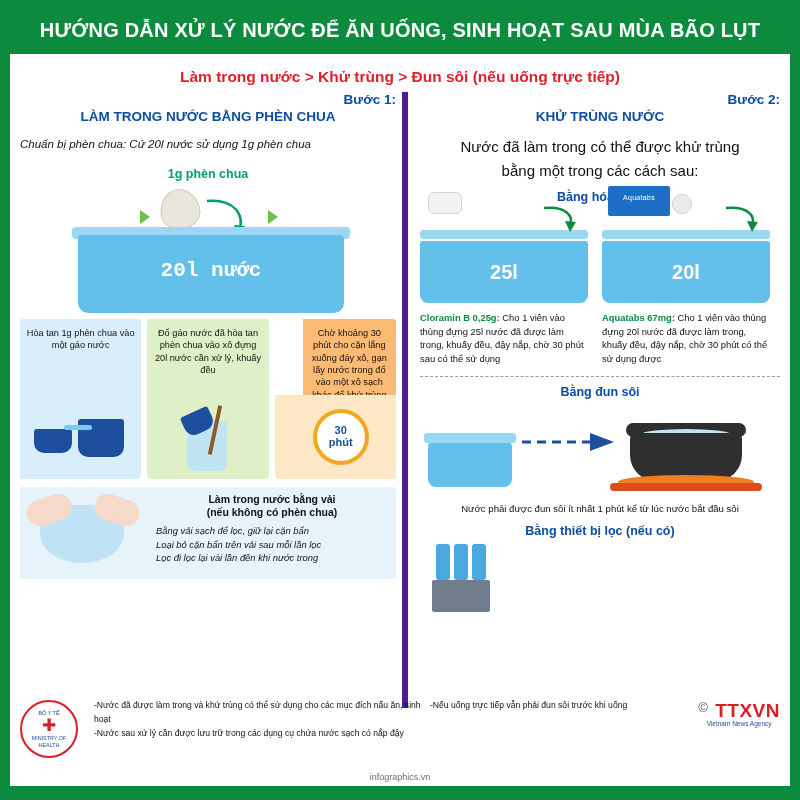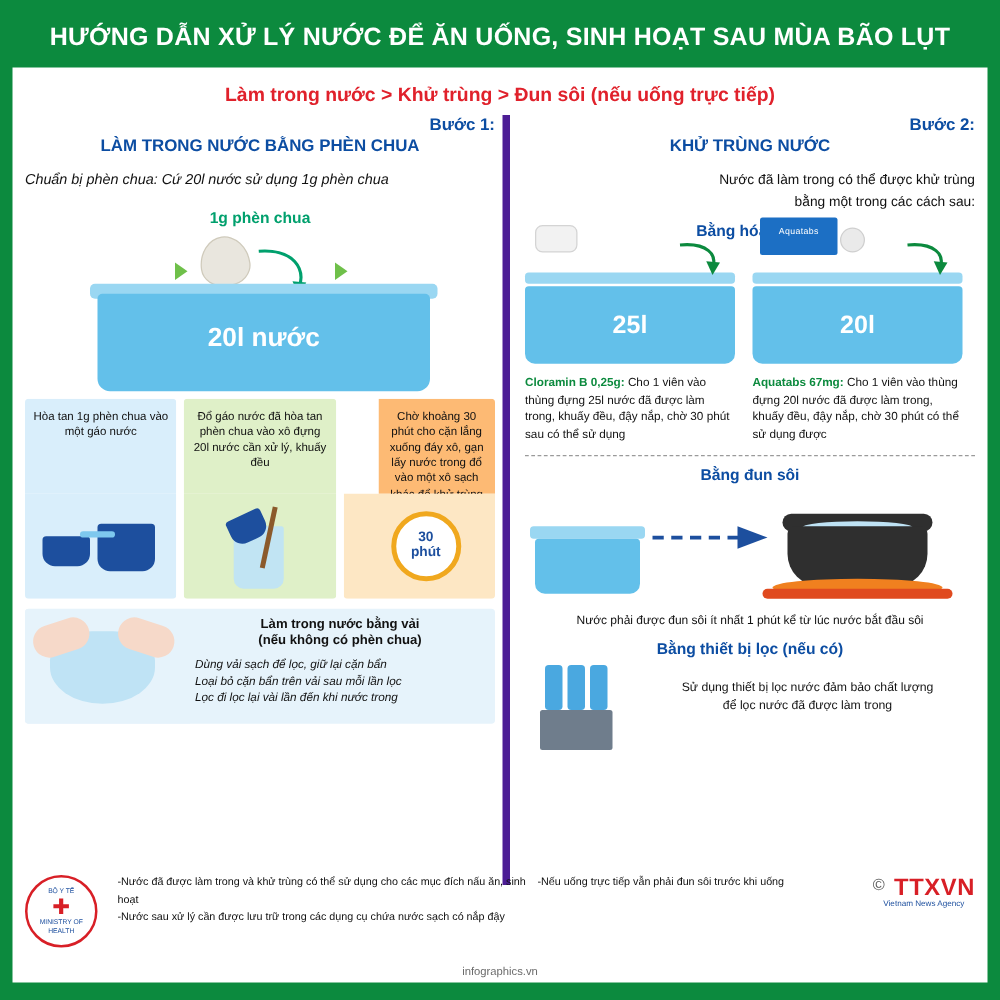--- a/index.html
+++ b/index.html
@@ -96,21 +96,21 @@
     border-radius: 4px 4px 10px 10px;
   }
   .tank-lip {
     position: absolute; left: 52px; top: 44px;
     width: 278px; height: 12px;
     background: #9ad7f2;
     border-radius: 4px;
   }
   .tank-text {
     position: absolute; left: 58px; top: 76px; width: 266px;
-    text-align: center; color: #ffffff; font-size: 21px; font-weight: bold;
+    text-align: center; color: #ffffff; font-size: 21px; font-weight: bold; font-family: Liberation Mono, monospace;
   }
 
   
   .cards { display: flex; gap: 6px; margin-top: 16px; }
   .card { width: 122px; border-radius: 3px; overflow: hidden; }
   .card .cap {
     font-size: 9.2px; line-height: 1.35; padding: 8px 6px;
     text-align: center; color: #111; height: 76px;
   }
   .card .art { height: 84px; position: relative; }
@@ -145,21 +145,21 @@
   .cloth-block {
     display: flex; margin-top: 8px; background: #e6f3fb; border-radius: 3px;
     height: 92px; overflow: hidden;
   }
   .cloth-art { width: 132px; position: relative; background: #e6f3fb; }
   .cloth-text { flex: 1; padding: 6px 8px 6px 4px; }
   .cloth-title { text-align: center; font-size: 10.5px; font-weight: bold; color: #111; line-height: 1.3; }
   .cloth-list { margin-top: 4px; font-size: 9.4px; font-style: italic; color: #111; line-height: 1.45; }
 
   
-  .r-lead { text-align: right; font-size: 11px; color: #111; margin-top: 12px; line-height: 1.5; }
+  .r-lead { text-align: center; font-size: 15px; color: #111; margin-top: 12px; line-height: 1.5; }
   .r-sub { text-align: center; color: #0c4da2; font-weight: bold; font-size: 12.5px; margin-top: 8px; }
   .chem-row { display: flex; gap: 14px; margin-top: 26px; position: relative; }
   .chem { width: 168px; position: relative; }
   .chem .tank2 {
     height: 62px; background: #63c0ea; border-radius: 3px 3px 8px 8px;
     display: flex; align-items: center; justify-content: center;
     color: #fff; font-size: 20px; font-weight: bold;
   }
   .chem .lip2 { height: 9px; background: #9ad7f2; border-radius: 3px; margin-bottom: 2px; }
   .pill {
@@ -278,21 +278,21 @@
         <div class="cloth-block">
           <div class="cloth-art">
             <div style="position:absolute; left:20px; top:18px; width:84px; height:58px; background:#bfe3f5; border-radius:40% 40% 50% 50%;"></div>
             <div style="position:absolute; left:6px; top:10px; width:46px; height:26px; background:#f6d9c9; border-radius:14px; transform:rotate(-18deg);"></div>
             <div style="position:absolute; left:74px; top:10px; width:46px; height:26px; background:#f6d9c9; border-radius:14px; transform:rotate(18deg);"></div>
           </div>
           <div class="cloth-text">
             <div class="cloth-title">Làm trong nước bằng vải</div>
             <div class="cloth-title">(nếu không có phèn chua)</div>
             <div class="cloth-list">
-              <div>Dùng vải sạch để lọc, giữ lại cặn bẩn</div>
+              <div>Bằng vải sạch để lọc, giữ lại cặn bẩn</div>
               <div>Loại bỏ cặn bẩn trên vải sau mỗi lần lọc</div>
               <div>Lọc đi lọc lại vài lần đến khi nước trong</div>
             </div>
           </div>
         </div>
       </div>
 
       <div class="col-right">
         <div class="step-num">Bước 2:</div>
         <div class="step-title">KHỬ TRÙNG NƯỚC</div>
@@ -354,24 +354,20 @@
         <div class="boil-note">Nước phải được đun sôi ít nhất 1 phút kể từ lúc nước bắt đầu sôi</div>
 
         <div class="filter-title">Bằng thiết bị lọc (nếu có)</div>
         <div class="filter-block">
           <div class="filter-art">
             <div style="position:absolute; left:16px; top:2px; width:14px; height:36px; background:#4aa8e0; border-radius:3px;"></div>
             <div style="position:absolute; left:34px; top:2px; width:14px; height:36px; background:#4aa8e0; border-radius:3px;"></div>
             <div style="position:absolute; left:52px; top:2px; width:14px; height:36px; background:#4aa8e0; border-radius:3px;"></div>
             <div style="position:absolute; left:12px; top:38px; width:58px; height:32px; background:#6f7d8c; border-radius:2px;"></div>
           </div>
-          <div class="filter-text">
-            <div>Sử dụng thiết bị lọc nước đảm bảo chất lượng</div>
-            <div>để lọc nước đã được làm trong</div>
-          </div>
         </div>
       </div>
     </div>
 
     <div class="footer">
       <div class="logo">
         <span>BỘ Y TẾ</span>
         <span class="cross">✚</span>
         <span>MINISTRY OF HEALTH</span>
       </div>

